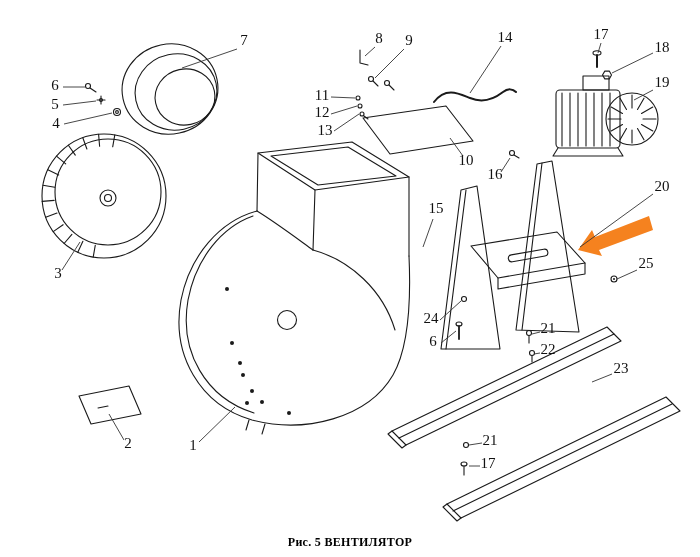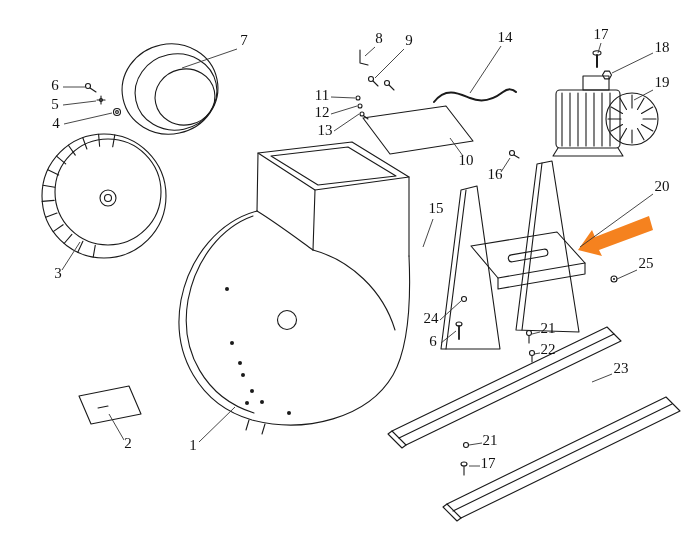--- a/index.html
+++ b/index.html
@@ -248,13 +248,14 @@
         <text x="128" y="448" class="part-num">2</text>
         <line x1="199" y1="442" x2="235" y2="407" class="leader"></line>
         <text x="193" y="450" class="part-num">1</text>
         <line x1="482" y1="443" x2="469" y2="445" class="leader"></line>
         <text x="490" y="445" class="part-num">21</text>
         <line x1="480" y1="466" x2="469" y2="466" class="leader"></line>
         <text x="488" y="468" class="part-num">17</text>
       </g>
   </svg>
 
+  <div id="caption">Рис. 5 ВЕНТИЛЯТОР</div>
 </div>
 
 </body></html>

